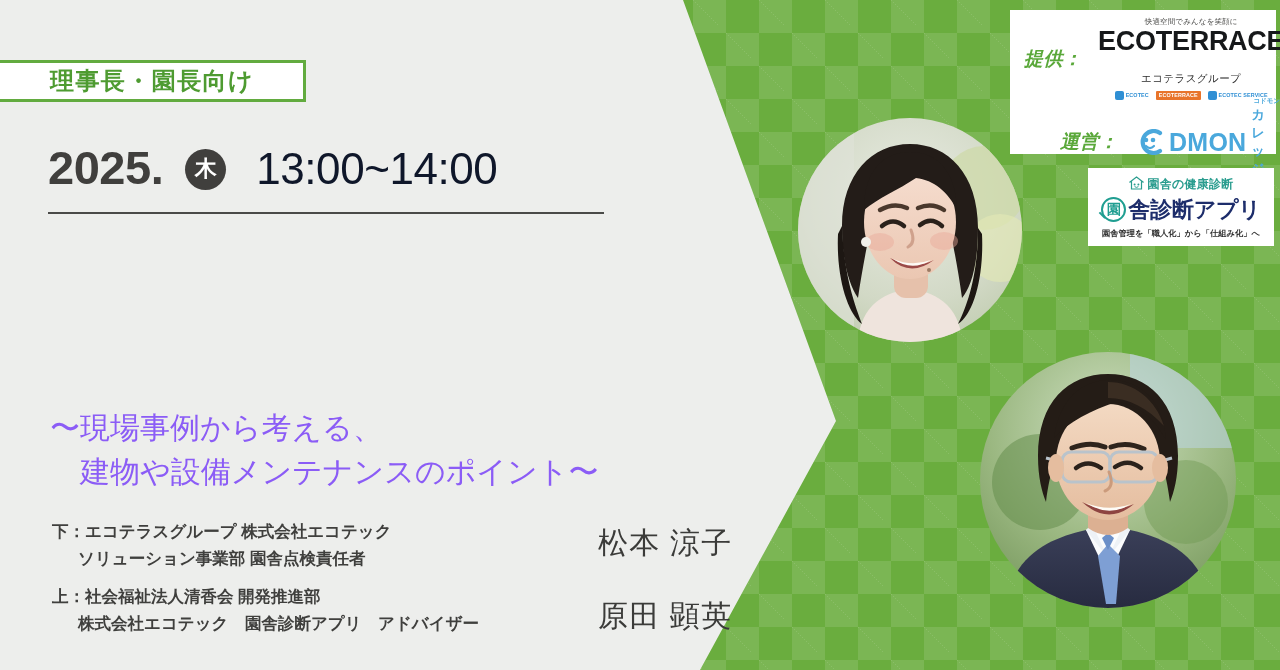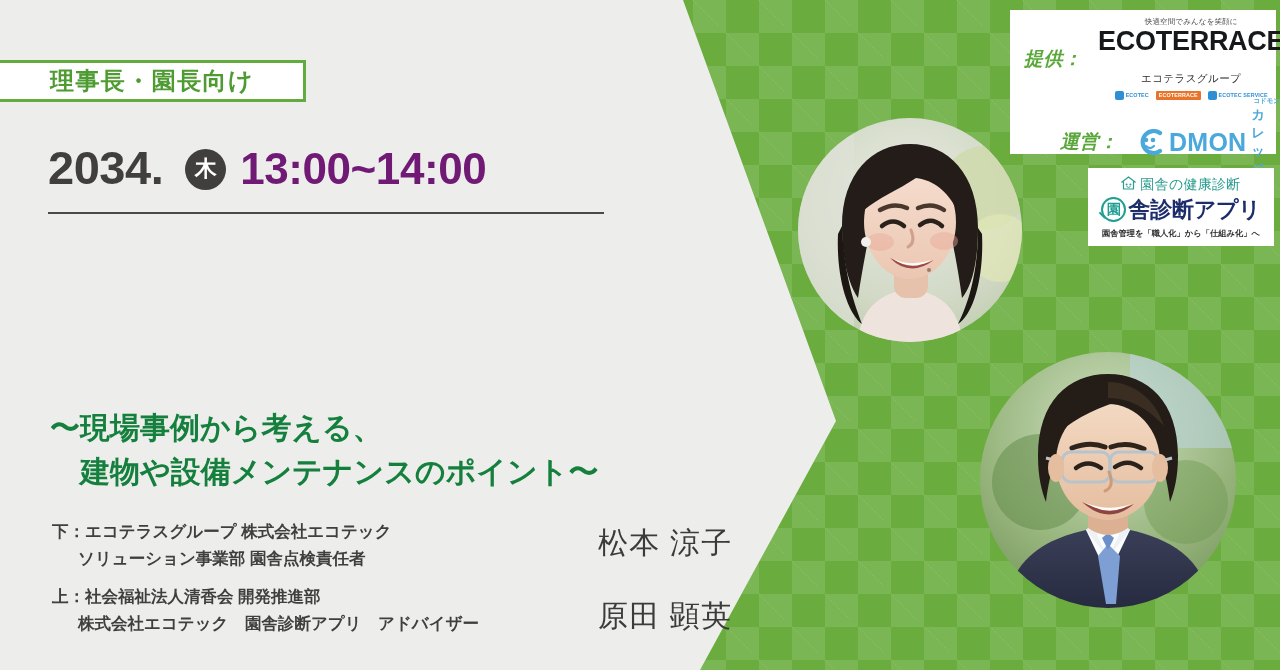--- a/index.html
+++ b/index.html
@@ -52,37 +52,37 @@
   }
   .date-year{ font-size:47px; font-weight:bold; color:#403f3d; letter-spacing:-0.01em; }
   .date-md{ font-size:58px; font-weight:bold; color:#403f3d; margin-left:10px; letter-spacing:-0.01em; }
   .dow-badge{
     width:41px;height:41px;border-radius:50%;
     background:#403f3d;color:#fff;
     display:inline-flex;align-items:center;justify-content:center;
     font-size:22px;font-weight:bold;
     margin-left:22px; position:relative; top:-8px;
   }
-  .time{ font-size:44px; font-weight:bold; color:#701a75; margin-left:14px; letter-spacing:-0.01em; }
+  .time{ font-size:44px; font-weight:normal; color:#0f172a; margin-left:30px; letter-spacing:-0.01em; }
 
   .rule{
     position:absolute; left:48px; top:212px; width:556px; height:2px; background:#4a4a48;
   }
 
   
   .title{
     position:absolute; left:48px; top:250px; width:790px;
     color:#5eab3c;
   }
   .title-l1{ font-size:69px; font-weight:bold; line-height:1.12; letter-spacing:.01em; white-space:nowrap;}
   .title-l2{ font-size:69px; font-weight:bold; line-height:1.12; letter-spacing:.01em; text-align:right; padding-right:18px; white-space:nowrap;}
 
   .subtitle{
     position:absolute; left:50px; top:406px; width:740px;
-    color:#15803d; font-size:30px; font-weight:bold; line-height:1.45;
+    color:#8b5cf6; font-size:30px; font-weight:normal; line-height:1.45;
   }
   .subtitle .l2{ padding-left:30px; display:block; }
 
   
   .credits{
     position:absolute; left:52px; top:518px; width:520px;
     color:#3f3f3d; font-size:16.5px; font-weight:bold; line-height:1.62;
   }
   .credit-block{ margin-bottom:12px; }
   .credit-sub{ padding-left:26px; display:block; }
@@ -124,21 +124,21 @@
   .cod-sub{ font-size:13px; font-weight:bold; color:#4aa8dc; position:relative; }
   .cod-ruby{ position:absolute; top:-9px; left:2px; font-size:6.5px; color:#4aa8dc; white-space:nowrap; }
 
   
   .app-badge{
     position:absolute; left:1088px; top:168px; width:186px; height:78px;
     background:#fff; display:flex; flex-direction:column; align-items:center;
     justify-content:center; padding:4px 6px;
   }
   .app-top{ display:flex; align-items:center; gap:4px; }
-  .app-top-txt{ font-size:14px; font-weight:normal; color:#2a9d8f; letter-spacing:.02em; }
+  .app-top-txt{ font-size:12px; font-weight:bold; color:#2a9d8f; letter-spacing:.02em; }
   .app-main{ display:flex; align-items:center; gap:2px; margin-top:1px; }
   .app-en-circle{
     width:25px;height:25px;border-radius:50%;border:2.2px solid #1f9e91;
     display:flex;align-items:center;justify-content:center;
     font-size:14px;font-weight:bold;color:#1f9e91;position:relative;
   }
   .app-en-circle::after{
     content:""; position:absolute; width:8px;height:2.2px;background:#1f9e91;
     left:-6px; bottom:1px; transform:rotate(45deg); transform-origin:right center;
   }
@@ -159,21 +159,21 @@
   <div class="green-band">
     <div class="checks"></div>
     <div class="checks2"></div>
   </div>
 
   <div class="tag">
     <span class="tag-label">理事長・園長向け</span>
   </div>
 
   <div class="date-row">
-    <span class="date-year">2034.</span>
+    <span class="date-year">2025.</span>
     <span class="dow-badge">木</span>
     <span class="time">13:00~14:00</span>
   </div>
   <div class="rule"></div>
 
 
   <div class="subtitle">
     <span>〜現場事例から考える、</span>
     <span class="l2">建物や設備メンテナンスのポイント〜</span>
   </div>

